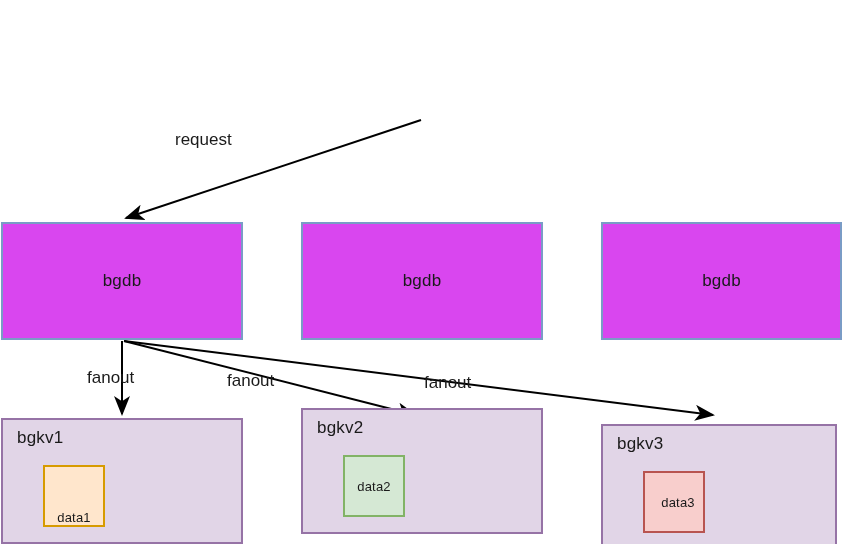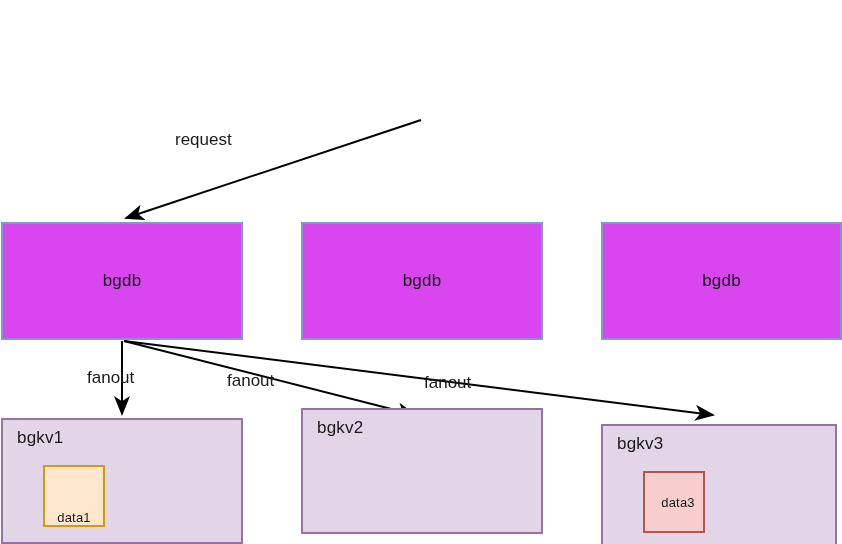--- a/index.html
+++ b/index.html
@@ -129,20 +129,23 @@
 
   <div class="node node-bgkv" style="left:1px; top:418px; width:242px; height:126px;">
     <span class="bgkv-title">bgkv1</span>
     <div class="data-box data-1" style="left:40px; top:45px; width:62px; height:62px;align-items:flex-end;">
       <span>data1</span>
     </div>
   </div>
 
   <div class="node node-bgkv" style="left:301px; top:408px; width:242px; height:126px;">
     <span class="bgkv-title">bgkv2</span>
+    <div class="data-box data-2" style="left:40px; top:45px; width:62px; height:62px;">
+      <span>data2</span>
+    </div>
   </div>
 
   <div class="node node-bgkv" style="left:601px; top:424px; width:236px; height:126px;text-decoration:underline;">
     <span class="bgkv-title">bgkv3</span>
     <div class="data-box data-3" style="left:40px; top:45px; width:62px; height:62px;padding-left:8px;">
       <span>data3</span>
     </div>
   </div>
 
   <div class="edge-label" style="left:175px; top:130px;">request</div>

